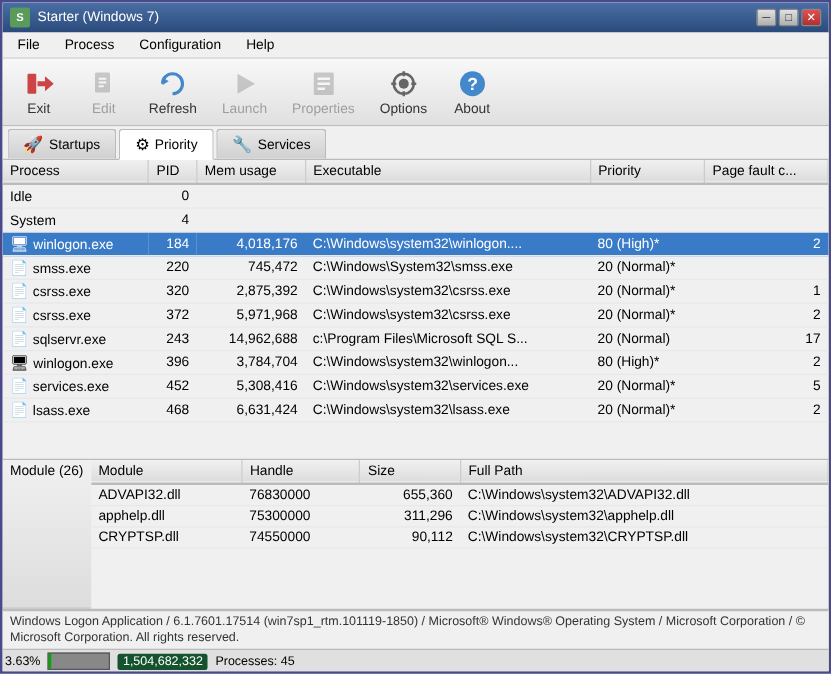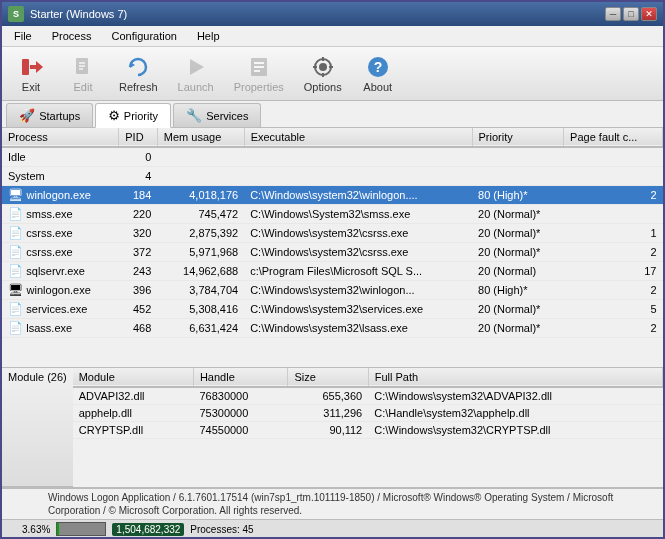--- a/index.html
+++ b/index.html
@@ -169,25 +169,25 @@
     }
 
     
     #status-bar {
       background: #f0f0f0;
       border-top: 1px solid #bbb;
       padding: 2px 6px;
       font-size: 10px;
       color: #333;
     }
-    #status-bar .status-desc { line-height: 1.3; margin-left: 40px; }
+    #status-bar .status-desc { line-height: 1.3; }
     #bottom-bar {
       background: #e0e0e0;
       border-top: 1px solid #bbb;
-      padding: 2px 20px;
+      padding: 2px 2px;
       display: flex;
       align-items: center;
       gap: 6px;
       font-size: 10px;
     }
     .cpu-bar-bg {
       background: #888;
       height: 14px;
       width: 50px;
       border: 1px solid #555;
@@ -440,21 +440,21 @@
       <tr>
             <td>ADVAPI32.dll</td>
             <td>76830000</td>
             <td class="td-right">655,360</td>
             <td>C:\Windows\system32\ADVAPI32.dll</td>
           </tr>
           <tr>
             <td>apphelp.dll</td>
             <td>75300000</td>
             <td class="td-right">311,296</td>
-            <td>C:\Handle\system32\apphelp.dll</td>
+            <td>C:\Windows\system32\apphelp.dll</td>
           </tr>
           <tr>
             <td>CRYPTSP.dll</td>
             <td>74550000</td>
             <td class="td-right">90,112</td>
             <td>C:\Windows\system32\CRYPTSP.dll</td>
           </tr>
         </tbody>
     </table>
   </div>

